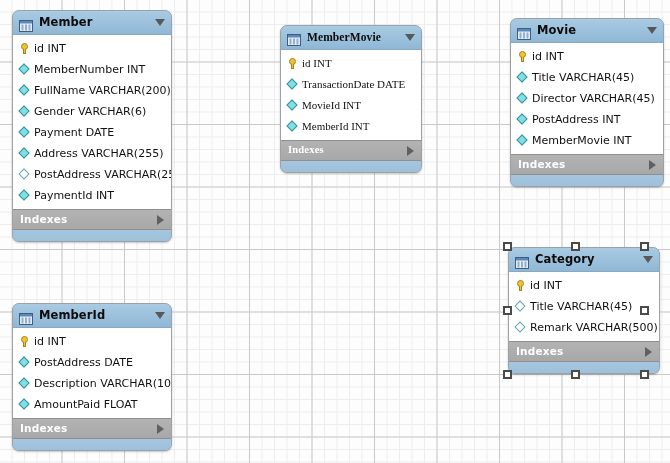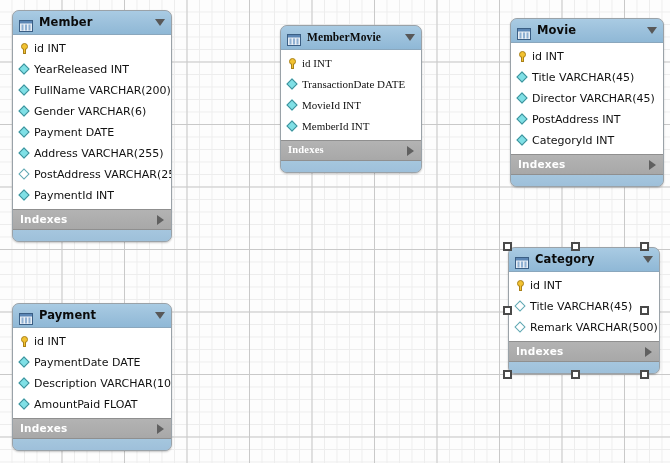--- a/index.html
+++ b/index.html
@@ -206,21 +206,21 @@
         <span class="tbl-title">Member</span>
         <span class="tri-down"></span>
       </div>
       <div class="tbl-cols">
         <div class="col-row">
           <span class="ico-key"></span>
           <span class="col-text">id INT</span>
         </div>
         <div class="col-row">
           <span class="ico-diamond"></span>
-          <span class="col-text">YearReleased INT</span>
+          <span class="col-text">MemberNumber INT</span>
         </div>
         <div class="col-row">
           <span class="ico-diamond"></span>
           <span class="col-text">FullName VARCHAR(200)</span>
         </div>
         <div class="col-row">
           <span class="ico-diamond"></span>
           <span class="col-text">Gender VARCHAR(6)</span>
         </div>
         <div class="col-row">
@@ -306,21 +306,21 @@
         <div class="col-row">
           <span class="ico-diamond"></span>
           <span class="col-text">Director VARCHAR(45)</span>
         </div>
         <div class="col-row">
           <span class="ico-diamond"></span>
           <span class="col-text">PostAddress INT</span>
         </div>
         <div class="col-row">
           <span class="ico-diamond"></span>
-          <span class="col-text">CategoryId INT</span>
+          <span class="col-text">MemberMovie INT</span>
         </div>
       </div>
       <div class="tbl-indexes">
         <span class="idx-label">Indexes</span>
         <span class="tri-right"></span>
       </div>
       <div class="tbl-foot"></div>
     </div>
     <div class="table-fig" style="left: 508px; top: 247px; width: 152px;">
       <div class="tbl-header">
@@ -366,31 +366,31 @@
     </div>
     <div class="table-fig" style="left: 12px; top: 303px; width: 160px;">
       <div class="tbl-header">
         <span class="tbl-icon"><svg width="14" height="12" viewBox="0 0 14 12">
             <rect x="0.5" y="0.5" width="13" height="11" fill="#e8eef5" stroke="#3a5e84"></rect>
             <rect x="1" y="1" width="12" height="2.5" fill="#5b86b5"></rect>
             <rect x="2.5" y="4.5" width="2" height="6" fill="#8fb0d2"></rect>
             <rect x="6" y="4.5" width="2" height="6" fill="#8fb0d2"></rect>
             <rect x="9.5" y="4.5" width="2" height="6" fill="#8fb0d2"></rect>
           </svg></span>
-        <span class="tbl-title">Payment</span>
+        <span class="tbl-title">MemberId</span>
         <span class="tri-down"></span>
       </div>
       <div class="tbl-cols">
         <div class="col-row">
           <span class="ico-key"></span>
           <span class="col-text">id INT</span>
         </div>
         <div class="col-row">
           <span class="ico-diamond"></span>
-          <span class="col-text">PaymentDate DATE</span>
+          <span class="col-text">PostAddress DATE</span>
         </div>
         <div class="col-row">
           <span class="ico-diamond"></span>
           <span class="col-text">Description VARCHAR(100)</span>
         </div>
         <div class="col-row">
           <span class="ico-diamond"></span>
           <span class="col-text">AmountPaid FLOAT</span>
         </div>
       </div>

